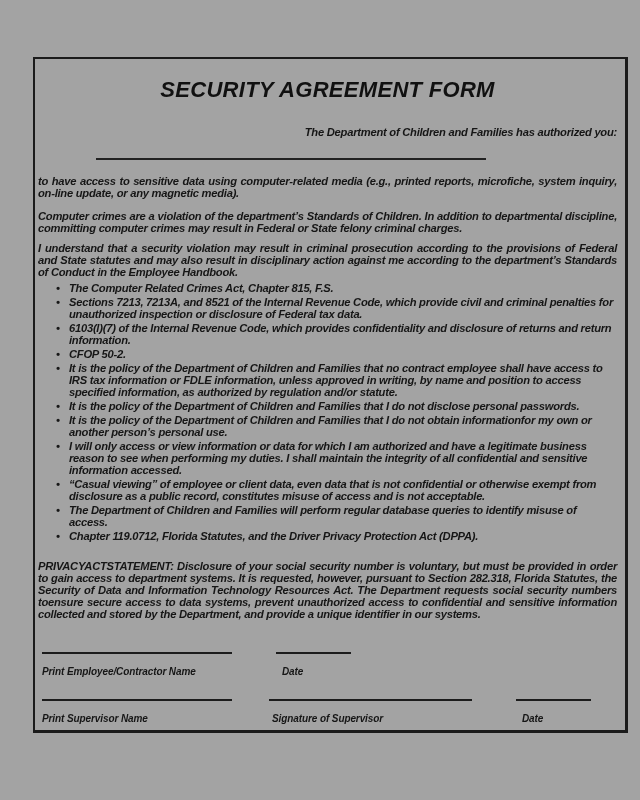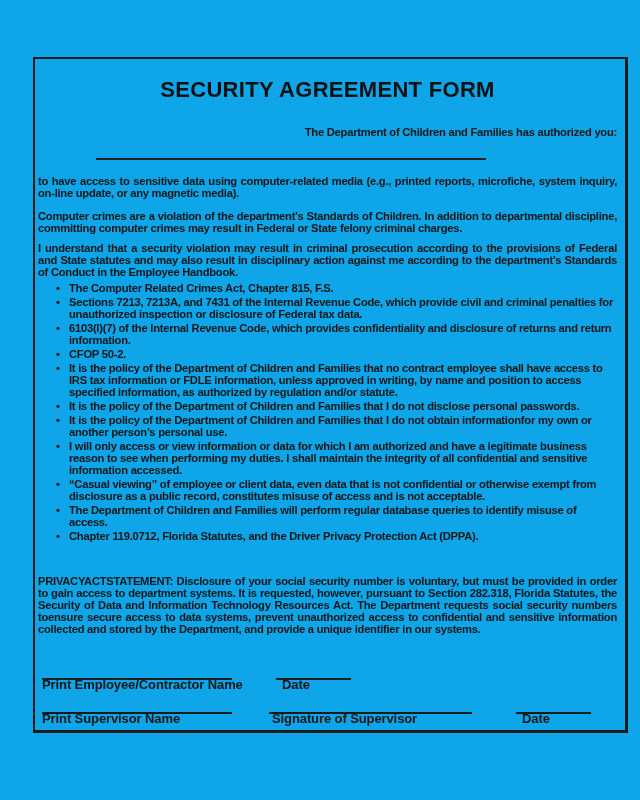--- a/index.html
+++ b/index.html
@@ -5,21 +5,21 @@
   html, body { margin: 0; padding: 0; }
   body {
     width: 640px; height: 800px;
     background: #ffffff;
     font-family: "Liberation Sans", sans-serif;
     font-weight: bold;
     color: #161616;
     position: relative;
     overflow: hidden;
   }
-  .page { position: absolute; inset: 0; background: #0ea5e9; }
+  .page { position: absolute; inset: 0; background: #a3a3a3; font-style: italic; }
   .frame {
     position: absolute;
     left: 33px; top: 57px;
     width: 595px; height: 676px;
     box-sizing: border-box;
     border: 2px solid #1b1b1b;
     border-right-width: 3px;
     border-bottom-width: 3px;
     padding: 0 8px 0 3px;
   }
@@ -56,37 +56,37 @@
   }
   ul.agreement li {
     display: flex;
     margin-bottom: 2px;
   }
   ul.agreement .blt {
     flex: 0 0 13px;
     width: 13px;
   }
   ul.agreement .blt-text { flex: 1; }
-  .p-privacy { margin-top: 33px; text-align: justify; }
+  .p-privacy { margin-top: 18px; text-align: justify; }
   .sig-block {
     position: absolute;
     left: 5px; right: 6px; bottom: 3px;
   }
   .sig-row { display: flex; margin-bottom: 23px; }
   .sig-row:last-child { margin-bottom: 4px; }
   .sig-col { box-sizing: border-box; }
   .sig-col.c1 { width: 190px; margin-left: 2px; }
   .sig-col.c2 { width: 203px; margin-left: 37px; }
   .sig-col.c3 { width: 75px;  margin-left: 44px; }
   .sig-line { border-top: 2px solid #1c1c1c; height: 0; }
   .sig-label {
-    font-size: 13px;
+    font-size: 10px;
     line-height: 9px;
     letter-spacing: -0.1px;
-    padding-top: 0;
+    padding-top: 13px;
     white-space: nowrap;
   }
   .sig-col.c2 .sig-label { padding-left: 3px; }
   .sig-col.c3 .sig-label { padding-left: 6px; }
 </style>
 </head>
 <body>
 
 <div class="page">
   <div class="frame">
@@ -104,21 +104,21 @@
     <p class="p-prosecution">I understand that a security violation may result in criminal prosecution according to the provisions of Federal and State statutes and may also result in disciplinary action against me according to the department’s Standards of Conduct in the Employee Handbook.</p>
 
 
     <ul class="agreement">
       <li>
         <span class="blt">•</span>
         <span class="blt-text">The Computer Related Crimes Act, Chapter 815, F.S.</span>
       </li>
       <li>
         <span class="blt">•</span>
-        <span class="blt-text">Sections 7213, 7213A, and 7431 of the Internal Revenue Code, which provide civil and criminal penalties for unauthorized inspection or disclosure of Federal tax data.</span>
+        <span class="blt-text">Sections 7213, 7213A, and 8521 of the Internal Revenue Code, which provide civil and criminal penalties for unauthorized inspection or disclosure of Federal tax data.</span>
       </li>
       <li>
         <span class="blt">•</span>
         <span class="blt-text">6103(l)(7) of the Internal Revenue Code, which provides confidentiality and disclosure of returns and return information.</span>
       </li>
       <li>
         <span class="blt">•</span>
         <span class="blt-text">CFOP 50-2.</span>
       </li>
       <li>

